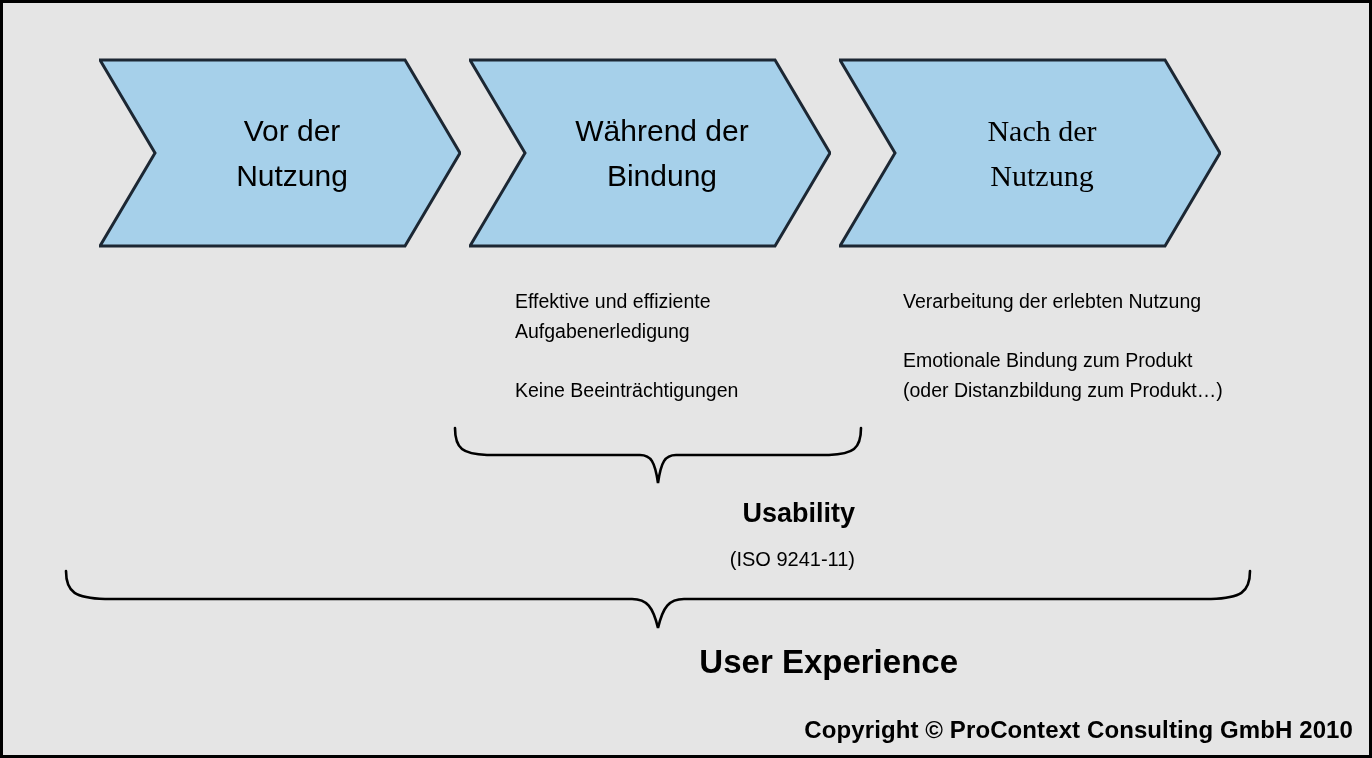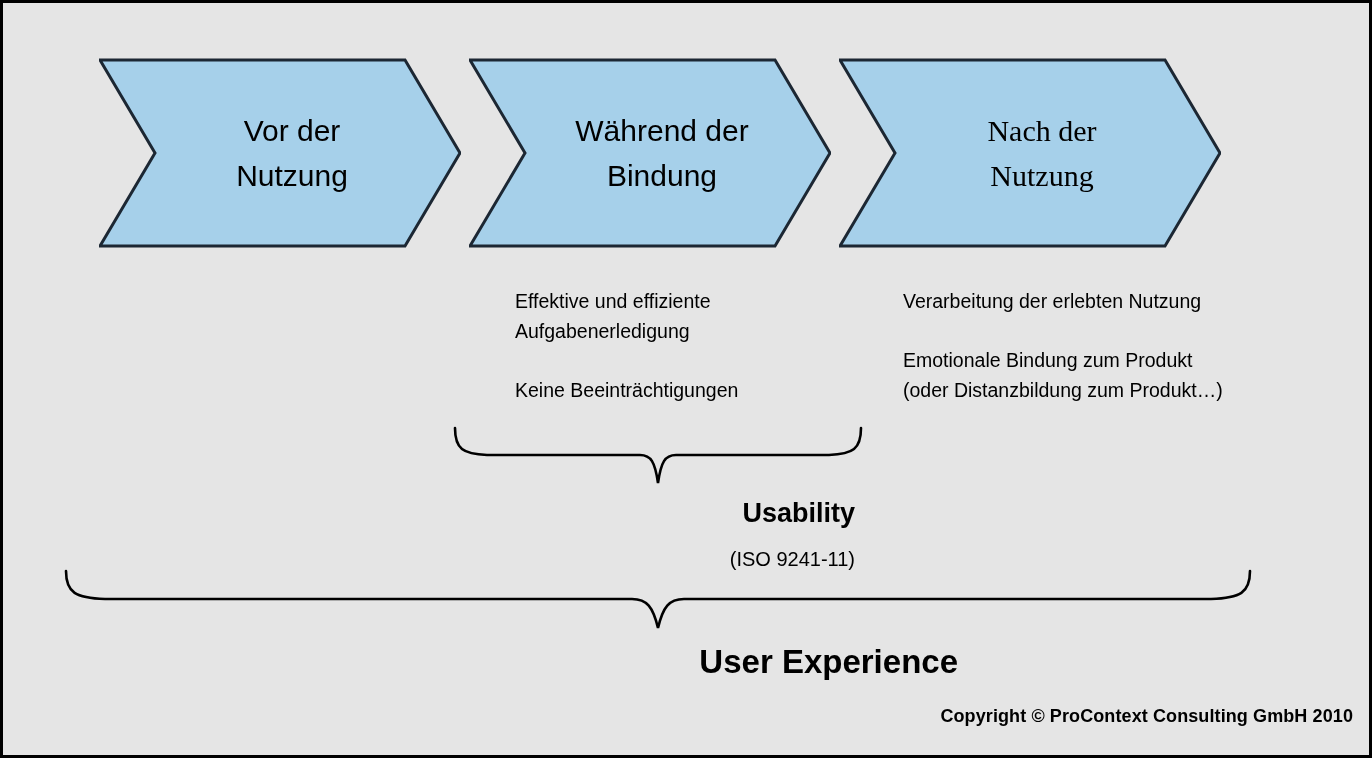--- a/index.html
+++ b/index.html
@@ -110,22 +110,22 @@
     top: 640px;
     width: 600px;
   }
   #cap-ux .gc-title { font-size: 33px; }
   #cap-ux .gc-sub   { font-size: 21px; margin-top: 4px; }
 
   
   #copyright {
     position: absolute;
     right: 16px;
-    bottom: 28px;
-    font-size: 18px;
+    bottom: 11px;
+    font-size: 24px;
     font-weight: bold;
     text-align: right;
     letter-spacing: 0.1px;
   }
 </style>
 </head>
 <body>
 
 <div id="canvas">
 

